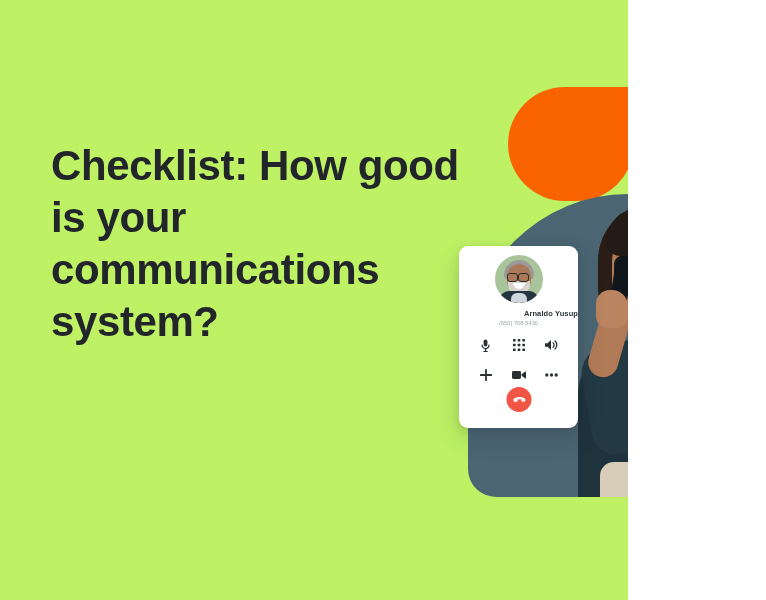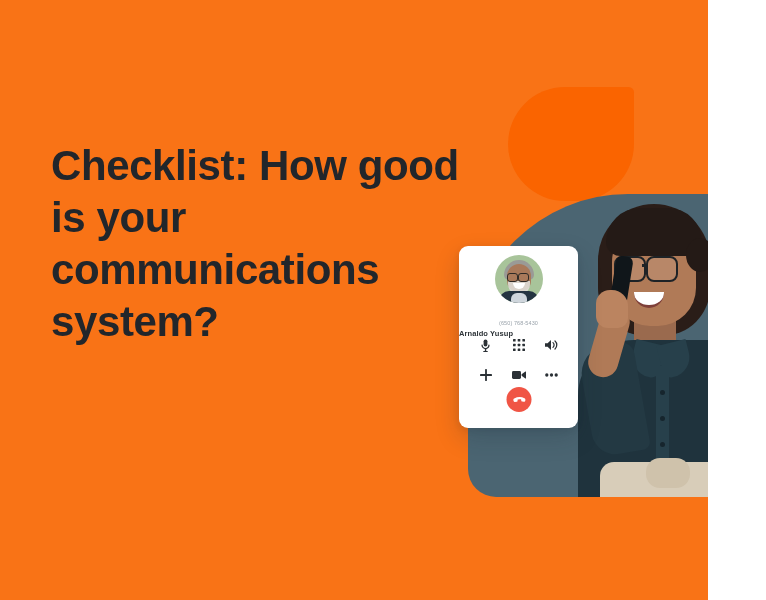--- a/index.html
+++ b/index.html
@@ -8,23 +8,23 @@
     padding: 0;
     background: #ffffff;
   }
   body {
     font-family: "Liberation Sans", sans-serif;
     -webkit-font-smoothing: antialiased;
   }
 
   .canvas {
     position: relative;
-    width: 708px;
+    width: 628px;
     height: 600px;
-    background: #f97316;
+    background: #bef264;
     overflow: hidden;
     text-decoration: underline;
   }
 
   
   .headline {
     position: absolute;
     left: 51px;
     top: 140px;
     width: 430px;
@@ -291,26 +291,25 @@
     left: 16px; top: 38px;
     width: 16px; height: 14px;
     background: #cfd6dc;
     border-radius: 6px 6px 0 0;
   }
 
   .caller-name {
     position: absolute;
     left: 0; right: 0;
     top: 63px;
-    text-align: left;
+    text-align: right;
     font-size: 7.5px;
     font-weight: 700;
     color: #2d3338;
     letter-spacing: 0.1px;
-    margin-top: 20px;
   }
   .caller-number {
     position: absolute;
     left: 0; right: 0;
     top: 74px;
     text-align: center;
     font-size: 5.5px;
     font-weight: 400;
     color: #9aa3ab;
     letter-spacing: 0.1px;

